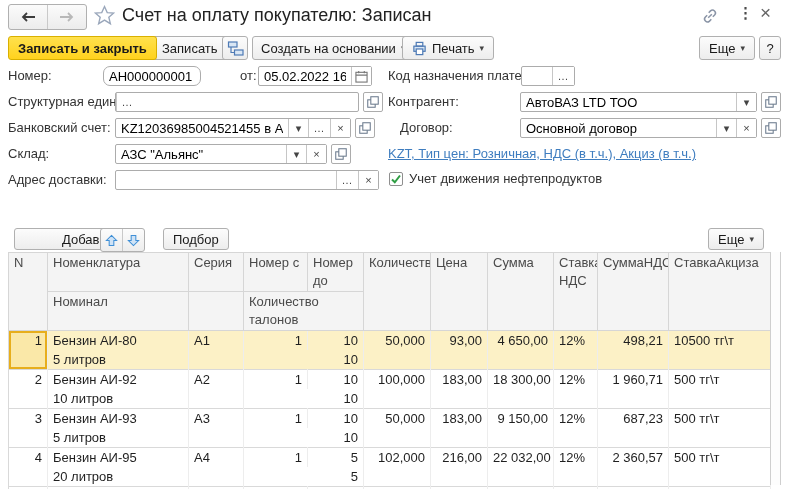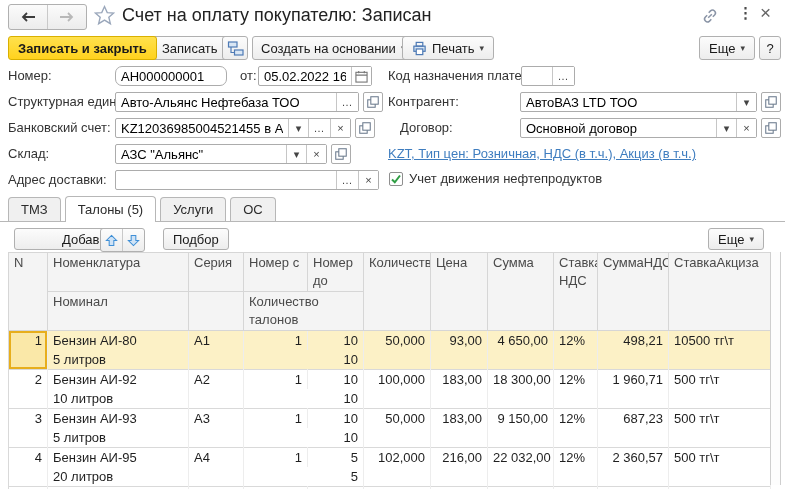--- a/index.html
+++ b/index.html
@@ -126,37 +126,36 @@
   </div>
   <div class="btn abs" style="right:30px;top:36px;">
     <span>Еще</span>
     <span class="caret">▾</span>
   </div>
   <div class="btn abs" style="right:4px;top:36px;width:22px;padding:0;">
     <span>?</span>
   </div>
 
   <div class="lbl" style="left:8px;top:66px;">Номер:</div>
-  <div class="fg rounded" style="left:115px;top:66px;width:112px;">
+  <div class="fg rounded" style="left:103px;top:66px;width:98px;">
     <input value="АН000000001" style="">
   </div>
   <div class="lbl" style="left:240px;top:66px;">от:</div>
   <div class="fg" style="left:258px;top:66px;width:114px;">
     <input value="05.02.2022 16:44:56" style="">
     <span class="fbtn">
       <svg width="13" height="13" viewBox="0 0 14 14" fill="none" stroke="#777" stroke-width="1.2">
         <rect x="1" y="2.5" width="12" height="10.5"></rect>
           <path d="M1 5.5 H13 M4 1 v2.5 M10 1 v2.5"></path>
         </svg>
     </span>
   </div>
 
   <div class="lbl" style="left:8px;top:92px;">Структурная единица:</div>
   <div class="fg" style="left:115px;top:92px;width:244px;">
-    <input value="Авто-Альянс Нефтебаза ТОО" style="">
     <span class="fbtn dots">…</span>
   </div>
   <div class="ext" style="left:363px;top:92px;">
     <svg width="14" height="14" viewBox="0 0 16 16" fill="#fff" stroke="#6b7a8d" stroke-width="1.2">
       <rect x="2" y="5.5" width="8.5" height="8.5"></rect>
         <rect x="5.5" y="2" width="8.5" height="8.5"></rect>
       </svg>
   </div>
 
   <div class="lbl" style="left:8px;top:118px;">Банковский счет:</div>
@@ -226,26 +225,20 @@
 
   <a class="flink" style="left:388px;top:146px;">KZT, Тип цен: Розничная, НДС (в т.ч.), Акциз (в т.ч.)</a>
 
   <span class="cb" style="left:389px;top:172px;">
     <svg width="12" height="12" viewBox="0 0 12 12" fill="none" stroke="#2f9e44" stroke-width="2">
       <polyline points="2,6.5 4.8,9.3 10,2.5"></polyline>
       </svg>
   </span>
   <div class="lbl" style="left:409px;top:169px;">Учет движения нефтепродуктов</div>
 
-  <div class="tabstrip">
-    <div class="tab">ТМЗ</div>
-    <div class="tab active">Талоны (5)</div>
-    <div class="tab">Услуги</div>
-    <div class="tab">ОС</div>
-  </div>
 
   <div class="btn sm abs" style="left:14px;top:228px;padding-left:47px;">
     <span>Добавить</span>
   </div>
   <div class="updown" style="left:100px;top:228px;">
     <div class="udbtn">
       <svg width="13" height="13" viewBox="0 0 14 14" fill="#cfe3f6" stroke="#3f8fd6" stroke-width="1.1">
         <path d="M7 1.5 L12.5 7 H9.5 V12.5 H4.5 V7 H1.5 Z"></path>
         </svg>
     </div>

